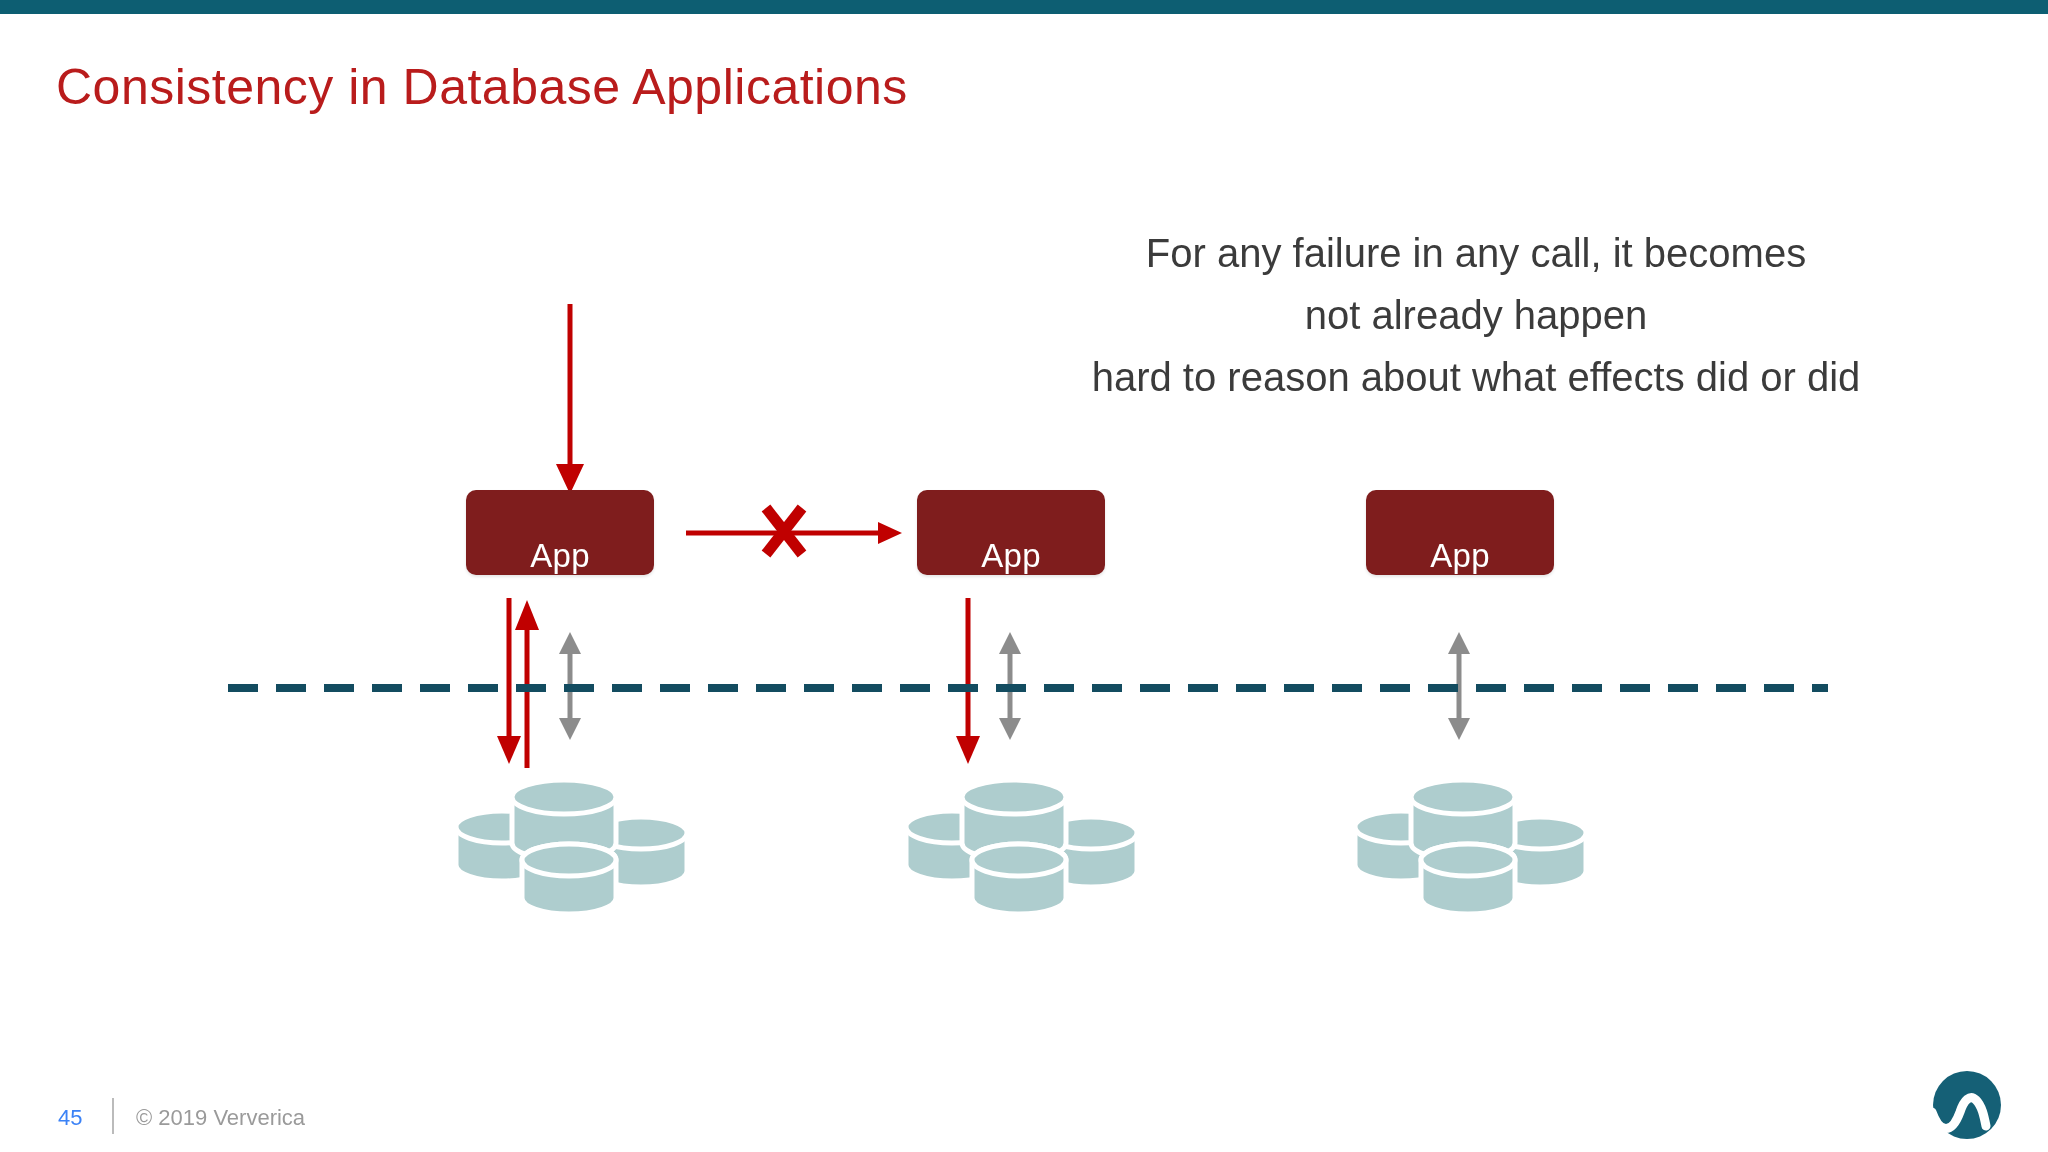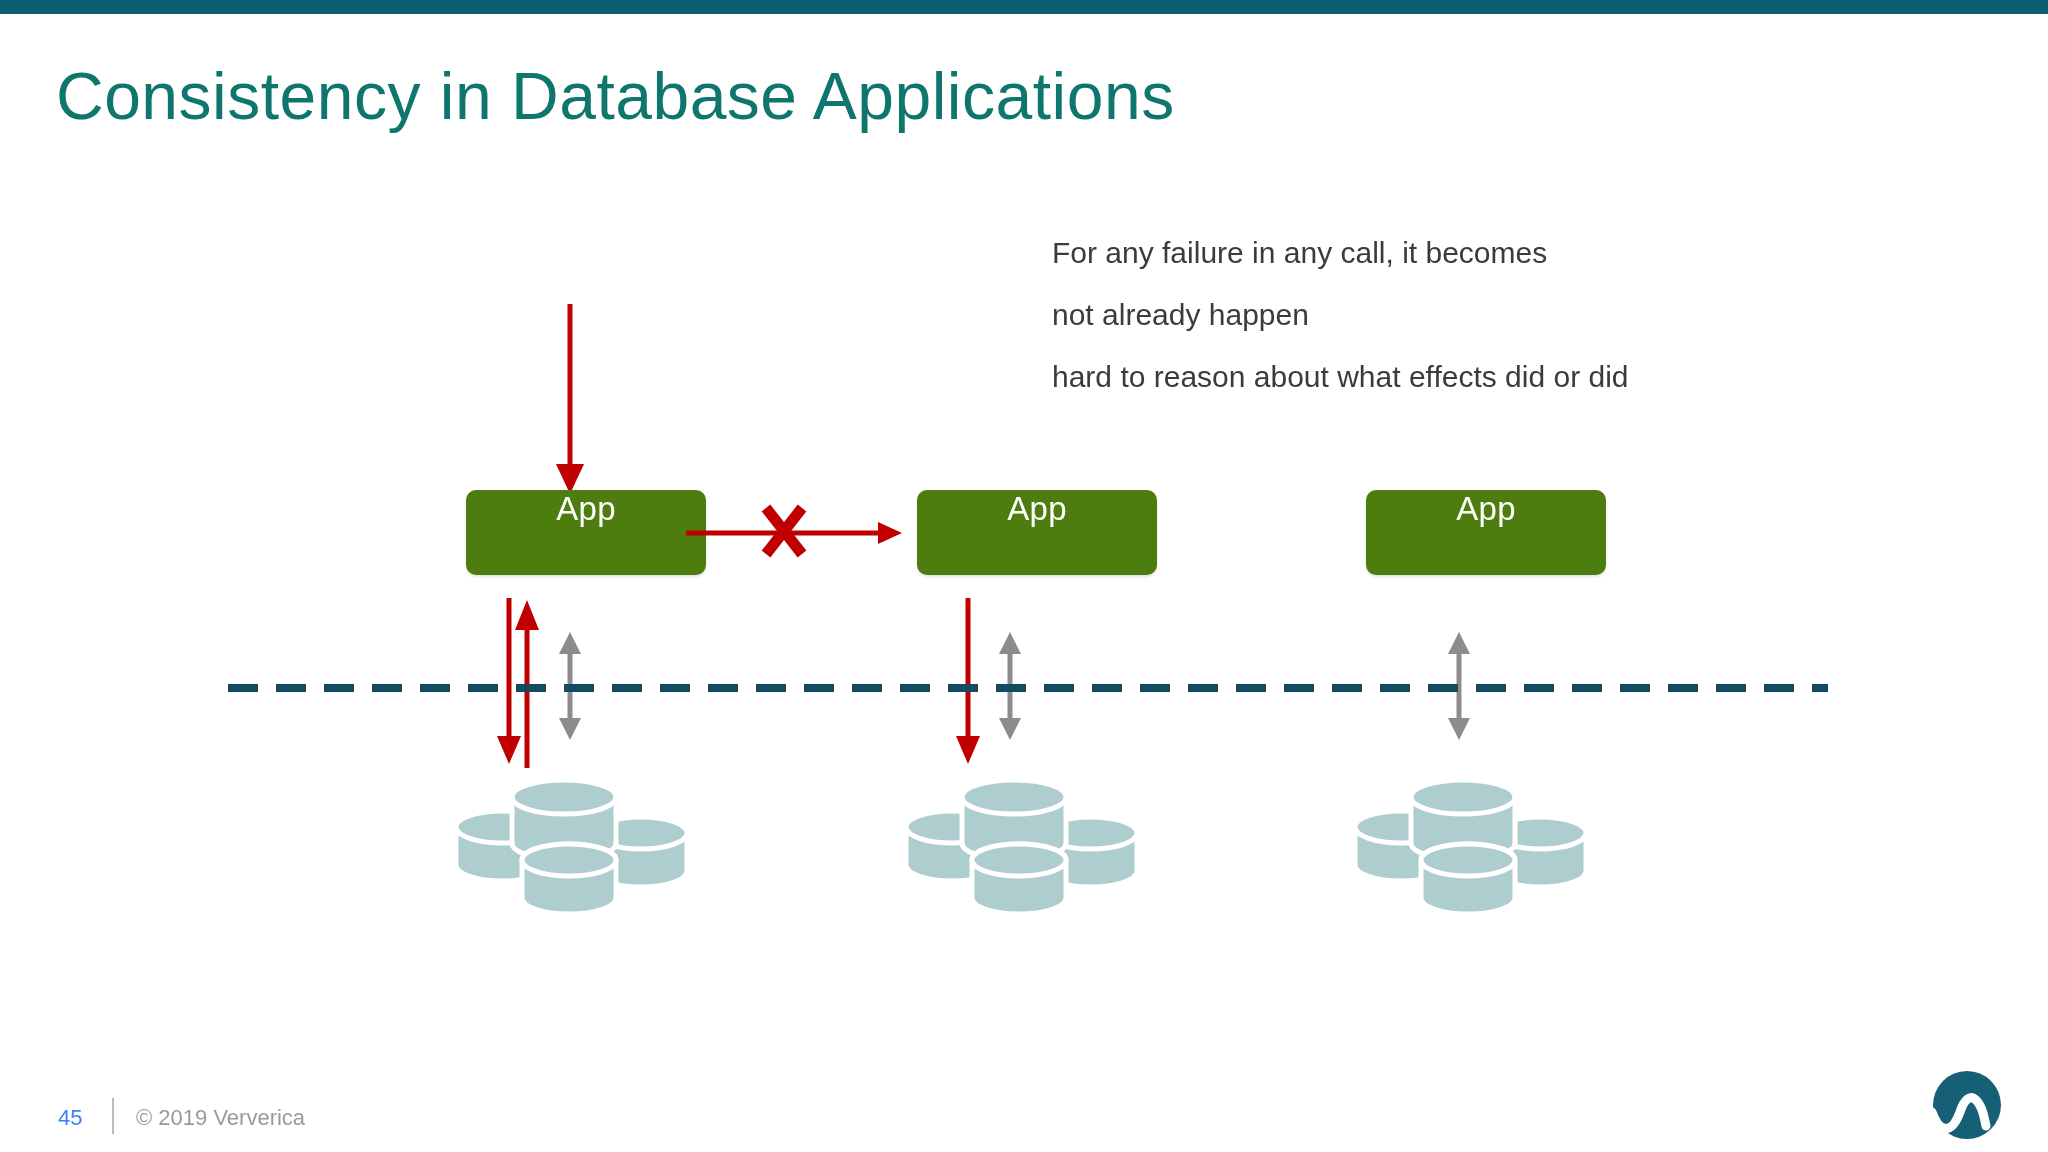--- a/index.html
+++ b/index.html
@@ -28,50 +28,51 @@
     height: 14px;
     background: #0D5E72;
   }
 
   
   #title {
     position: absolute;
     left: 56px;
     top: 58px;
     font-family: "Liberation Sans", sans-serif;
-    font-size: 66px;
+    font-size: 50px;
     font-weight: 400;
     letter-spacing: 0.5px;
-    color: #0f766e;
+    color: #b91c1c;
     white-space: nowrap;
   }
 
   
   #callout {
     position: absolute;
-    left: 1052px;
+    left: 996px;
     top: 222px;
     width: 960px;
-    font-size: 30px;
+    font-size: 40px;
     line-height: 62px;
     color: #3B3B3B;
     font-weight: 400;
+    text-align: center;
   }
   #callout .line { display: block; white-space: nowrap; }
 
   
   .app-box {
     position: absolute;
-    width: 240px;
+    width: 188px;
     height: 85px;
-    background: #4d7c0f;
+    background: #7f1d1d;
     border-radius: 10px;
     box-shadow: 0 2px 3px rgba(0,0,0,0.10);
     display: flex;
-    align-items: flex-start;
+    align-items: flex-end;
     justify-content: center;
   }
   .app-box .app-label {
     color: #FFFFFF;
     font-size: 33px;
     font-weight: 400;
     letter-spacing: 0.3px;
   }
   #app-box-1 { left: 466px; top: 490px; }
   #app-box-2 { left: 917px; top: 490px; }

